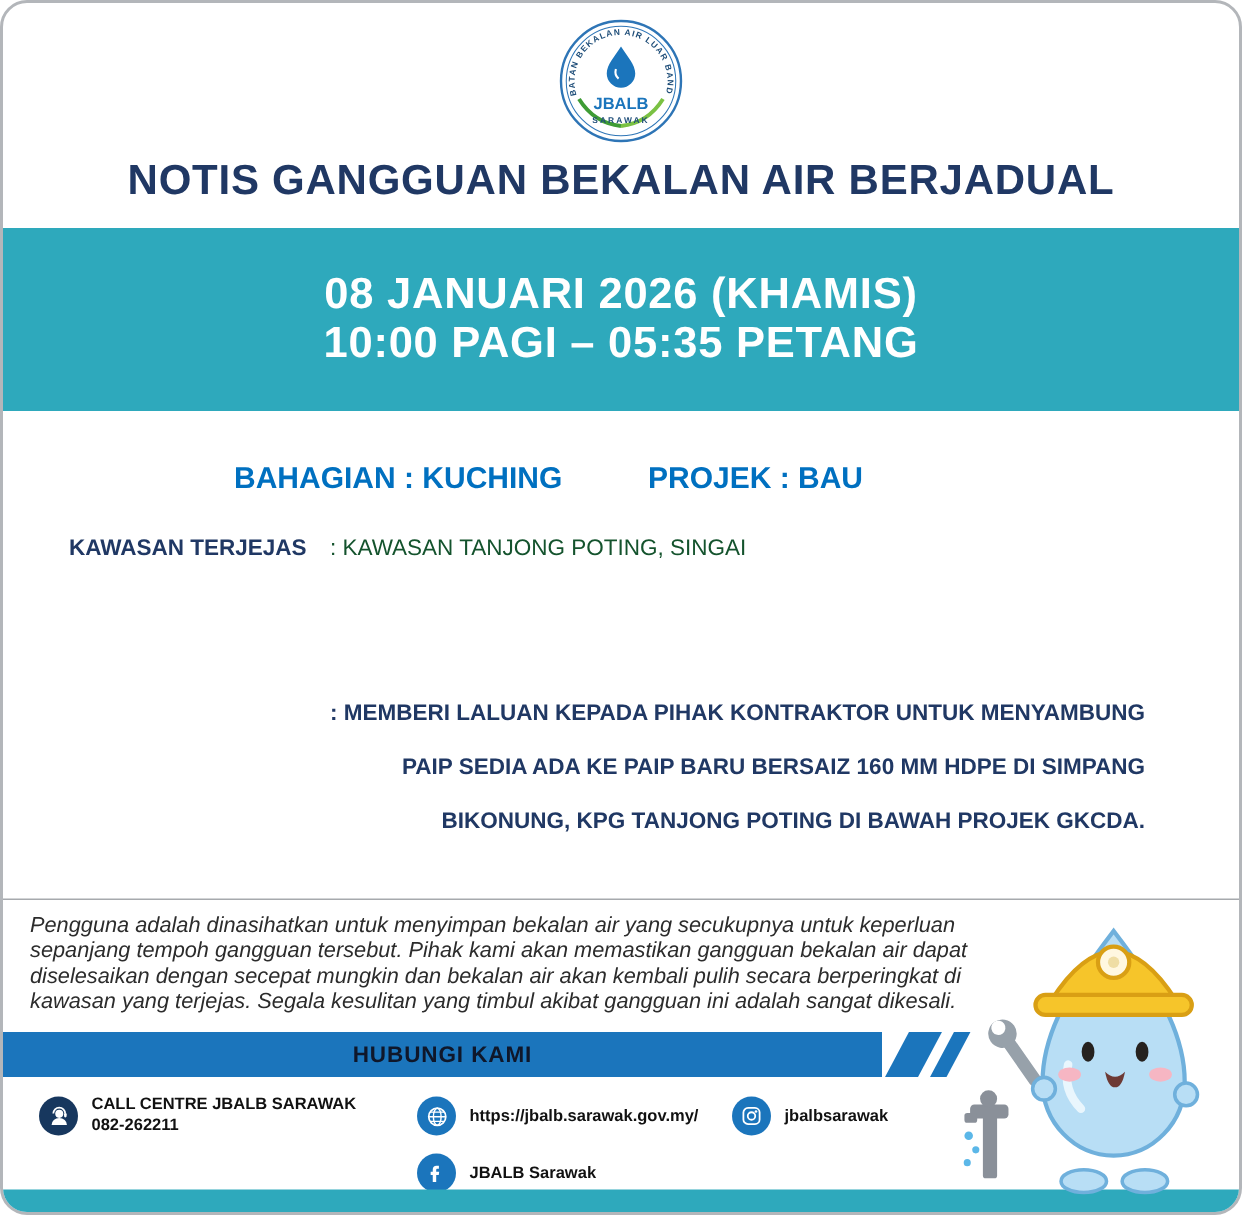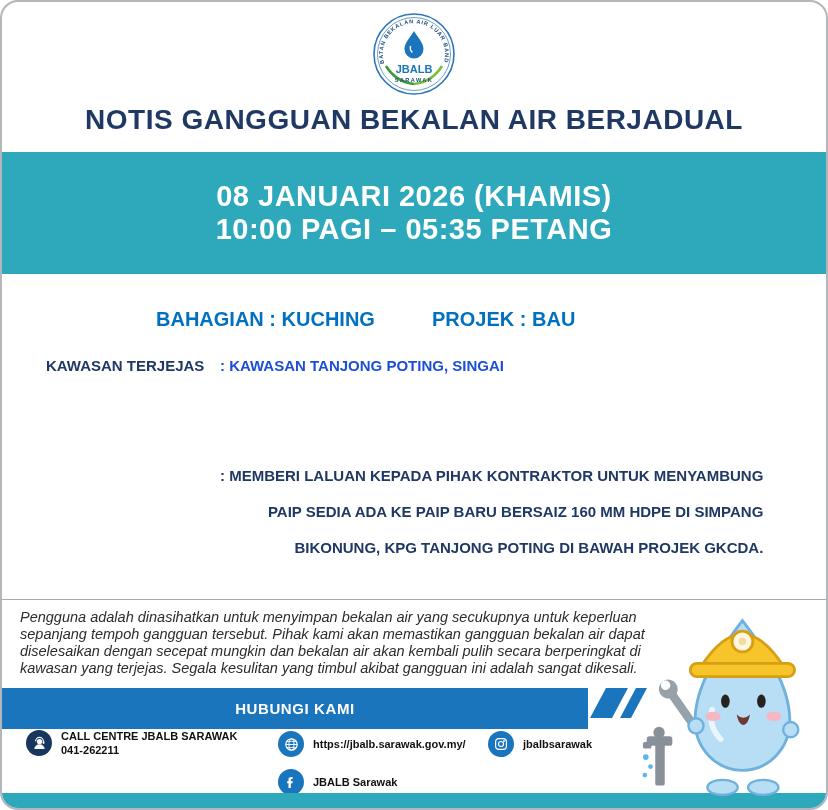--- a/index.html
+++ b/index.html
@@ -23,47 +23,47 @@
   }
   .date-banner {
     position: absolute; top: 150px; left: 0; width: 100%; height: 122px;
     background: #2EA9BC; color: #ffffff;
     display: flex; flex-direction: column; justify-content: center; align-items: center;
     font-size: 29px; font-weight: bold; letter-spacing: 0.5px;
   }
   .bahagian { position: absolute; top: 306px; left: 130px; color: #0070C0; font-size: 20px; font-weight: bold; margin-left: 24px; }
   .daerah   { position: absolute; top: 306px; left: 430px; color: #0070C0; font-size: 20px; font-weight: bold; }
   .kawasan-label { position: absolute; top: 355px; left: 44px;  color: #203864; font-size: 15px; font-weight: bold; }
-  .kawasan-value { position: absolute; top: 355px; left: 218px; color: #1d4ed8; font-size: 15px; font-weight: bold; }
+  .kawasan-value { position: absolute; top: 355px; left: 218px; color: #14532d; font-size: 15px; font-weight: normal; }
   .huraian-label { position: absolute; top: 456px; left: 32px;  color: #203864; font-size: 15px; font-weight: bold; }
   .huraian-value { position: absolute; top: 456px; left: 218px; color: #203864; font-size: 15px; font-weight: bold; line-height: 36px; text-align: right; }
   .divider { position: absolute; top: 597px; left: 0; width: 100%; height: 1px; background: #a6a9ad; }
   .disclaimer {
     position: absolute; top: 607px; left: 18px; width: 636px;
     color: #2c2c2c; font-style: italic; font-size: 14.5px; line-height: 17px; font-weight: 500;
   }
   .contact-banner {
-    position: absolute; top: 686px; left: 0; width: 586px; height: 41px;
-    background: #1B75BC; color: #ffffff;
+    position: absolute; top: 686px; left: 0; width: 586px; height: 30px;
+    background: #1B75BC; color: #0f172a;
     display: flex; align-items: center; justify-content: center;
     font-size: 15px; font-weight: bold; letter-spacing: 0.6px;
   }
   .stripe { position: absolute; top: 686px; height: 30px; background: #1B75BC; transform: skewX(-28deg); }
   .stripe-1 { left: 596px; width: 22px; }
   .stripe-2 { left: 626px; width: 11px; }
   .contact-item { position: absolute; display: flex; align-items: center; gap: 9px; }
   .contact-item .cicon {
     width: 26px; height: 26px; border-radius: 50%;
     display: flex; align-items: center; justify-content: center; flex: 0 0 26px;
   }
   .cicon.navy { background: #17375E; }
   .cicon.blue { background: #1B75BC; }
   .contact-text { display: flex; flex-direction: column; }
   .contact-text span { color: #111111; font-size: 11px; font-weight: bold; line-height: 14px; }
-  .item-1 { top: 727px; left: 24px; }
+  .item-1 { top: 727px; left: 24px; align-items: flex-end; }
   .item-2 { top: 729px; left: 276px; align-items: center; }
   .item-3 { top: 729px; left: 486px; }
   .item-4 { top: 767px; left: 276px; }
   .bottom-bar { position: absolute; bottom: 0; left: 0; width: 100%; height: 15px; background: #2EA9BC; z-index: 1; }
   .mascot { position: absolute; top: 592px; left: 640px; width: 180px; height: 204px; z-index: 2; }
 </style>
 </head>
 <body>
 
 <div class="poster">
@@ -120,21 +120,21 @@
     <div class="cicon navy">
       <svg viewBox="0 0 14 14" width="15" height="15">
         <circle cx="7" cy="5.2" r="2.5" fill="#ffffff"></circle>
         <path d="M2.2,12.2 a4.8,4.4 0 0 1 9.6,0 Z" fill="#ffffff"></path>
         <path d="M3.3,5 a3.7,3.7 0 0 1 7.4,0" stroke="#ffffff" stroke-width="1.1" fill="none"></path>
         <rect x="10" y="4.6" width="1.6" height="2.8" rx="0.8" fill="#ffffff"></rect>
       </svg>
     </div>
     <div class="contact-text">
       <span>CALL CENTRE JBALB SARAWAK</span>
-      <span>041-262211</span>
+      <span>082-262211</span>
     </div>
   </div>
 
   <div class="contact-item item-2">
     <div class="cicon blue">
       <svg viewBox="0 0 14 14" width="15" height="15">
         <circle cx="7" cy="7" r="5.3" fill="none" stroke="#ffffff" stroke-width="1.1"></circle>
         <ellipse cx="7" cy="7" rx="2.4" ry="5.3" fill="none" stroke="#ffffff" stroke-width="0.9"></ellipse>
         <line x1="1.7" y1="7" x2="12.3" y2="7" stroke="#ffffff" stroke-width="0.9"></line>
         <line x1="2.5" y1="4.1" x2="11.5" y2="4.1" stroke="#ffffff" stroke-width="0.8"></line>

